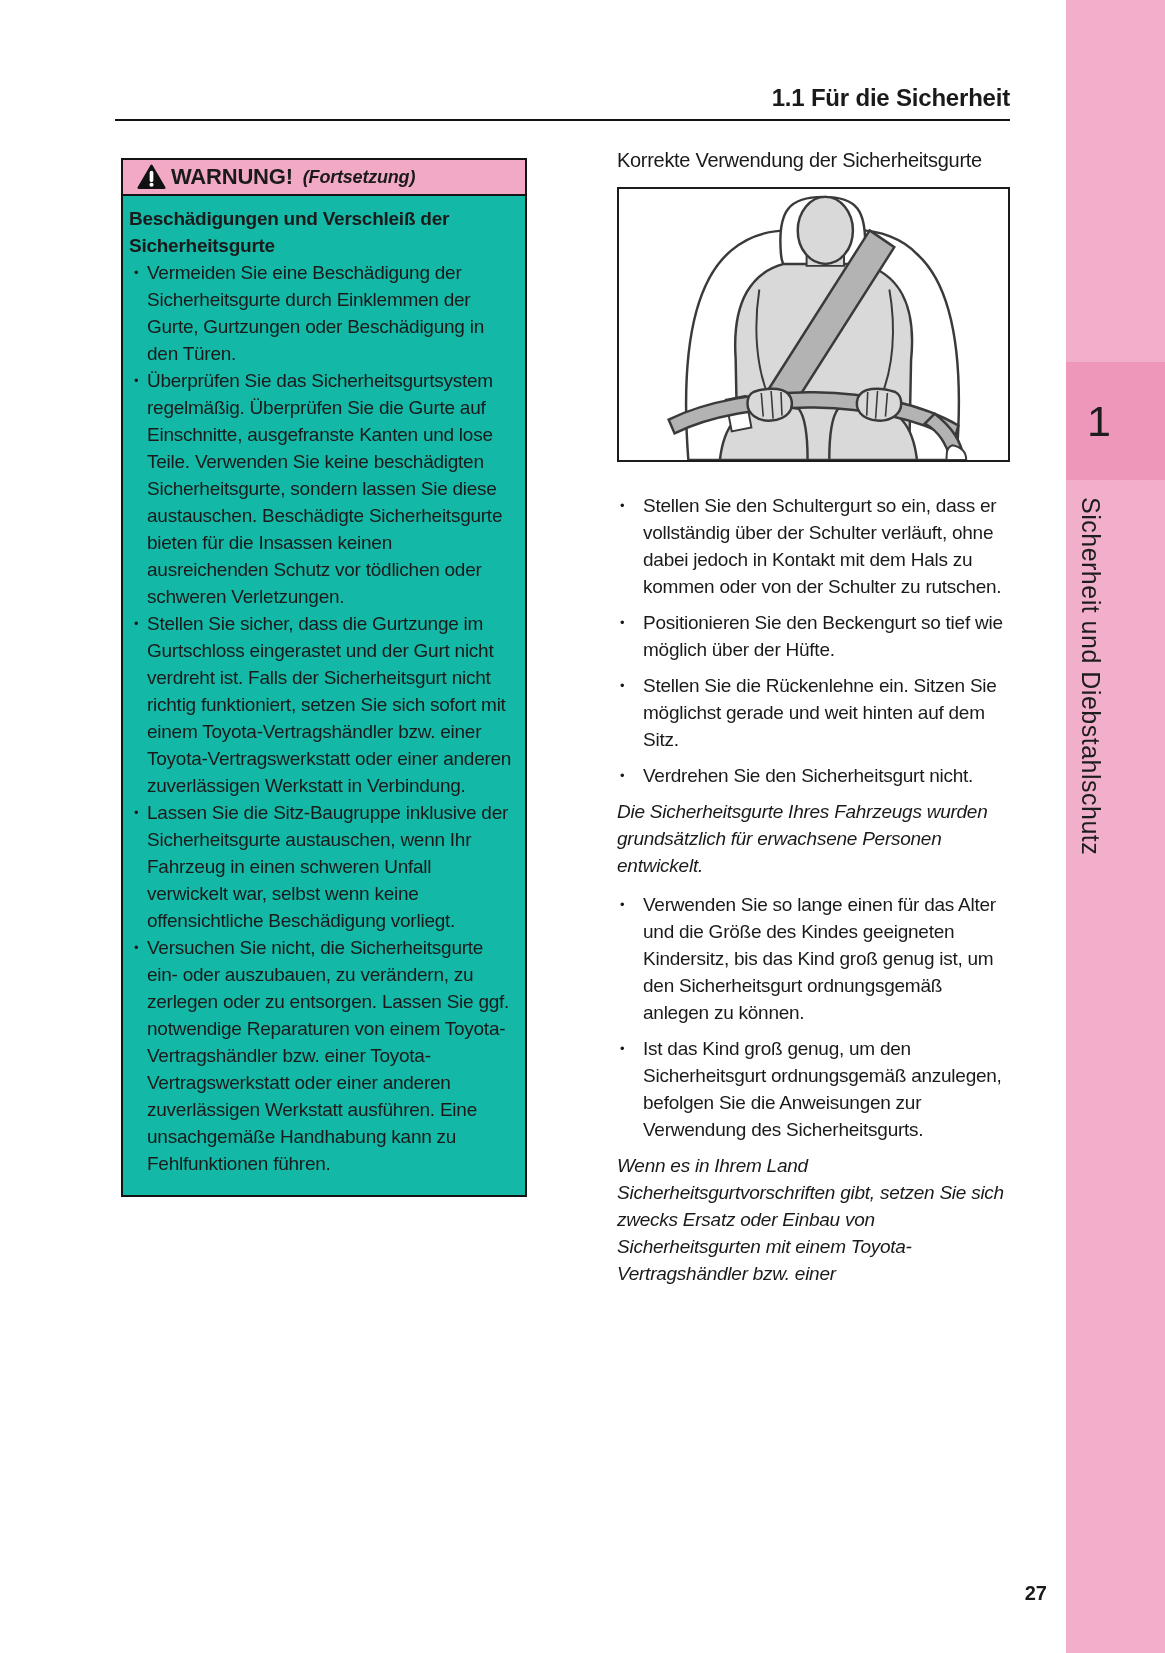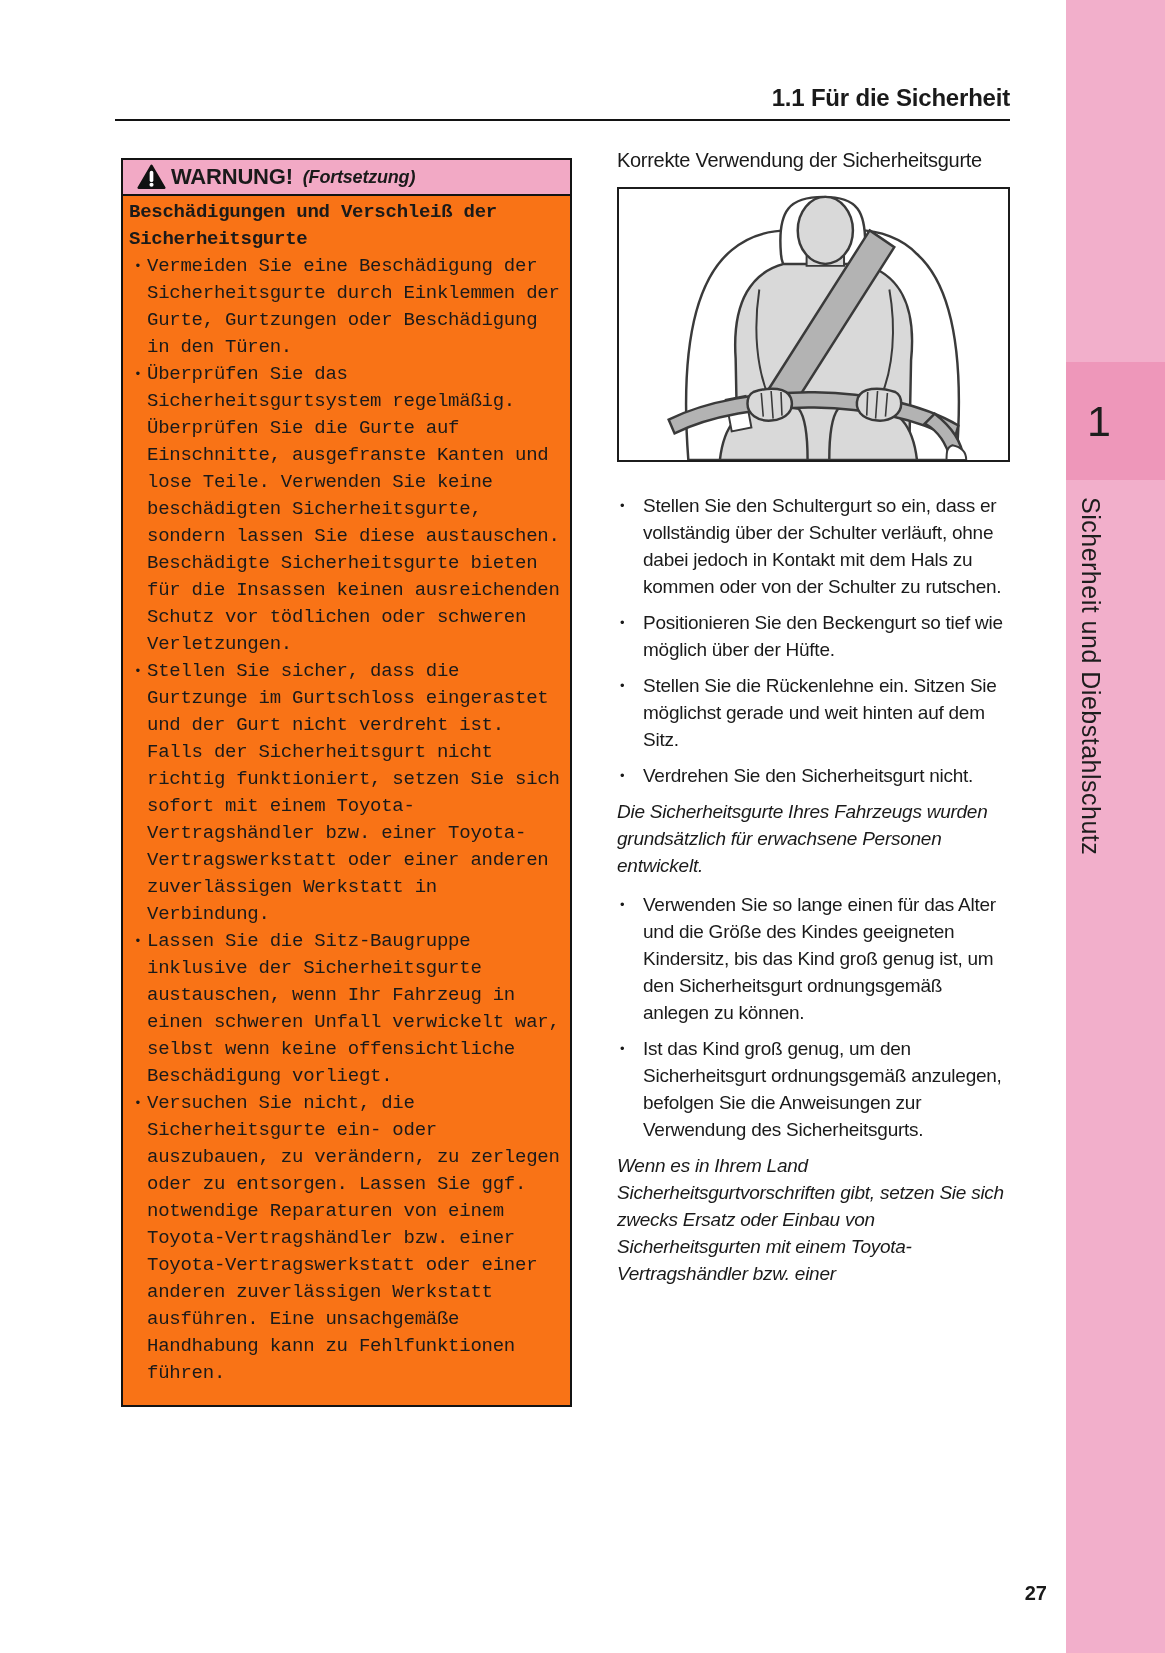--- a/index.html
+++ b/index.html
@@ -19,31 +19,31 @@
     writing-mode:vertical-rl;font-size:25px;letter-spacing:0.5px;color:#1d1d1d;white-space:nowrap;
   }
   
   .page-header{
     position:absolute;top:84px;left:115px;width:895px;text-align:right;
     font-size:24px;font-weight:bold;letter-spacing:-0.2px;
   }
   .header-rule{position:absolute;top:119px;left:115px;width:895px;height:2px;background:#131313;}
   
   .warning-box{
-    position:absolute;left:121px;top:158px;width:451px;box-sizing:border-box;
-    border:2px solid #131313;background:#f97316;
+    position:absolute;left:121px;top:158px;width:406px;box-sizing:border-box;
+    border:2px solid #131313;background:#14b8a6;
   }
   .warn-header{
     background:#F2A9C5;border-bottom:2px solid #131313;height:36px;
     display:flex;align-items:center;padding:0 8px;box-sizing:border-box;
   }
   .warn-icon{display:flex;align-items:center;margin-left:6px;}
   .warn-title{font-size:22px;font-weight:bold;margin-left:5px;letter-spacing:-0.2px;}
   .warn-cont{font-size:18px;font-weight:bold;font-style:italic;margin-left:10px;letter-spacing:-0.2px;}
-  .warn-body{padding:3px 8px 18px 6px;font-size:19px;line-height:27px;letter-spacing:-0.25px;font-family:Liberation Mono, monospace;}
+  .warn-body{padding:9px 8px 18px 6px;font-size:19px;line-height:27px;letter-spacing:-0.25px;}
   .warn-heading{font-weight:bold;}
   .bullet{display:flex;}
   .bullet .dot{flex:0 0 18px;font-size:13px;line-height:27px;padding-left:5px;box-sizing:border-box;}
   .bullet .btext{flex:1 1 auto;}
   
   .rcol{position:absolute;left:617px;top:146px;width:393px;font-size:19px;line-height:27px;letter-spacing:-0.25px;}
   .rcol h2{font-size:20px;line-height:28px;font-weight:normal;margin:0 0 13px 0;letter-spacing:-0.3px;}
   .rcol h3{font-size:21px;line-height:28px;font-weight:bold;margin:18px 0 10px 0;letter-spacing:-0.3px;}
   .figure{
     width:100%;height:275px;border:2px solid #1c1c1c;box-sizing:border-box;

